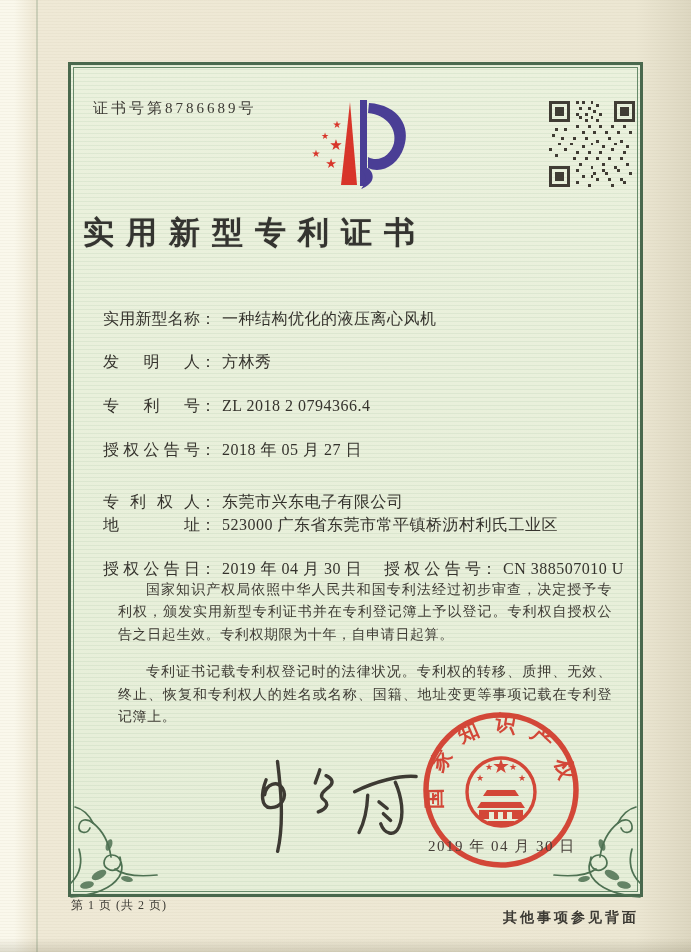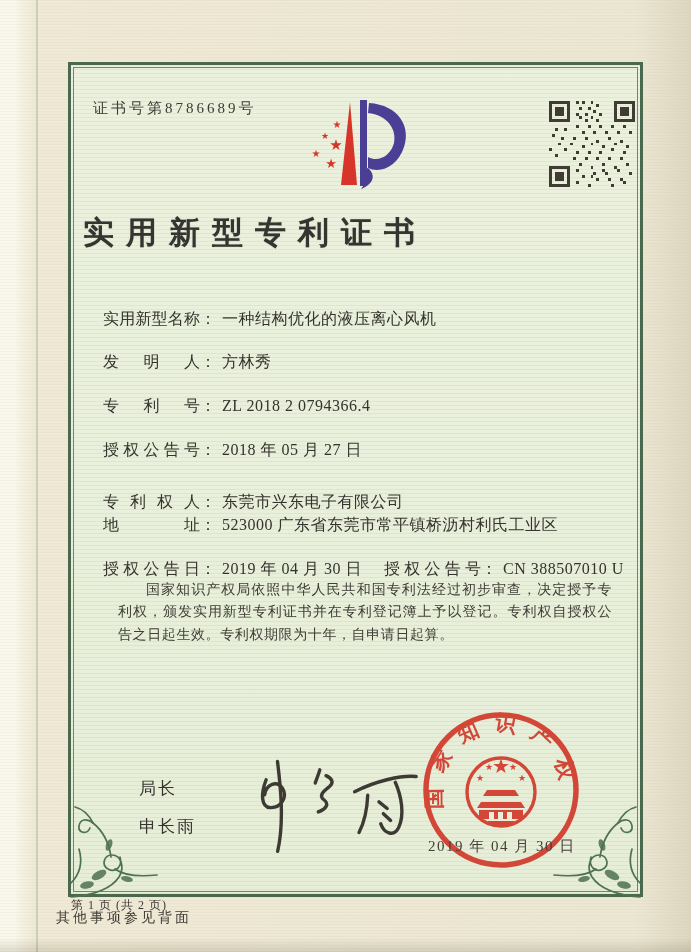--- a/index.html
+++ b/index.html
@@ -42,21 +42,21 @@
   .fvalue{letter-spacing:0.5px;}
   .r0{top:0;} .r1{top:43px;} .r2{top:87px;} .r3{top:131px;} .r4{top:183px;} .r5{top:206px;} .r6{top:250px;}
   .fpair2{position:absolute;left:281px;top:0;}
   .paras{position:absolute;left:32px;top:499px;width:524px;font-size:14px;line-height:22.4px;color:#3f3c35;letter-spacing:0.6px;text-align:justify;}
   .paras p{margin:15px;text-indent:2em;}
   .officer{position:absolute;left:68px;top:705px;font-size:17px;color:#35332d;line-height:38px;letter-spacing:2px;}
   .signature{position:absolute;left:138px;top:683px;width:215px;height:112px;transform:rotate(-2deg);}
   .seal{position:absolute;left:339px;top:634px;width:182px;height:182px;opacity:0.93;}
   .seal-date{position:absolute;left:357px;top:772px;font-size:15px;letter-spacing:1.5px;color:#47403a;z-index:3;}
   .page-num{position:absolute;left:0;top:832px;width:100%;text-align:left;font-size:12px;letter-spacing:1px;color:#3c3a34;}
-  .back-note{position:absolute;left:56px;top:909px;width:575px;text-align:left;font-size:14px;letter-spacing:3px;color:#3c3a34;}
+  .back-note{position:absolute;left:64px;top:909px;width:575px;text-align:right;font-size:14px;letter-spacing:3px;color:#3c3a34;font-weight:bold;}
   .flourish{position:absolute;width:96px;height:96px;}
   .fl-left{left:-6px;bottom:-7px;}
   .fl-right{right:-6px;bottom:-7px;transform:scaleX(-1);}
 </style>
 </head>
 <body>
 
 <div class="page">
   <div class="scan-line"></div>
 
@@ -114,26 +114,23 @@
           <span class="flabel">授权公告日</span><span class="fcolon">：</span><span class="fvalue">2019 年 04 月 30 日</span>
         </span>
         <span class="fpair2">
           <span class="flabel">授权公告号</span><span class="fcolon">：</span><span class="fvalue">CN 388507010 U</span>
         </span>
       </div>
     </div>
 
     <div class="paras">
       <p>国家知识产权局依照中华人民共和国专利法经过初步审查，决定授予专利权，颁发实用新型专利证书并在专利登记簿上予以登记。专利权自授权公告之日起生效。专利权期限为十年，自申请日起算。</p>
+      <p>专利证书记载专利权登记时的法律状况。专利权的转移、质押、无效、终止、恢复和专利权人的姓名或名称、国籍、地址变更等事项记载在专利登记簿上。</p>
     </div>
 
-    <div class="officer">
-      <div>局长</div>
-      <div>申长雨</div>
-    </div>
 
     <svg class="signature" viewBox="0 0 215 112">
       <g fill="none" stroke="#3d3a33" stroke-width="3.4" stroke-linecap="round" stroke-linejoin="round">
         <path d="M58,30 C52,44 52,57 61,58 C72,59 79,48 74,39 C69,31 58,34 56,45"></path>
         <path d="M70,12 C72,35 75,72 67,102"></path>
         <path d="M112,22 C110,28 108,32 107,35"></path>
         <path d="M118,28 C124,31 126,35 121,39 C114,44 110,48 115,52 C120,56 118,61 109,64"></path>
         <path d="M146,45 C168,35 193,30 208,32"></path>
         <path d="M159,49 C158,62 154,77 149,86"></path>
         <path d="M187,37 C193,52 195,70 189,82 C184,92 174,88 171,78"></path>

